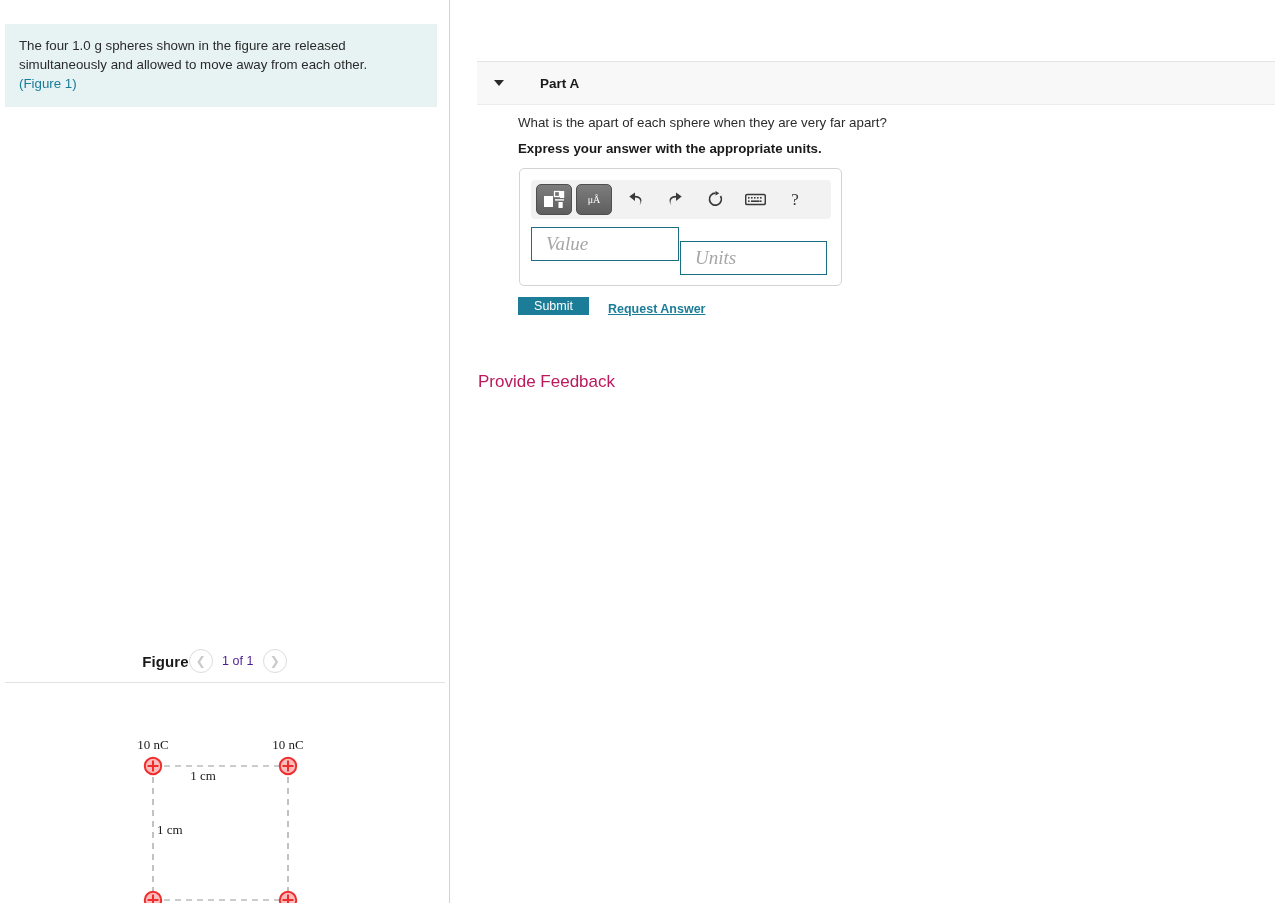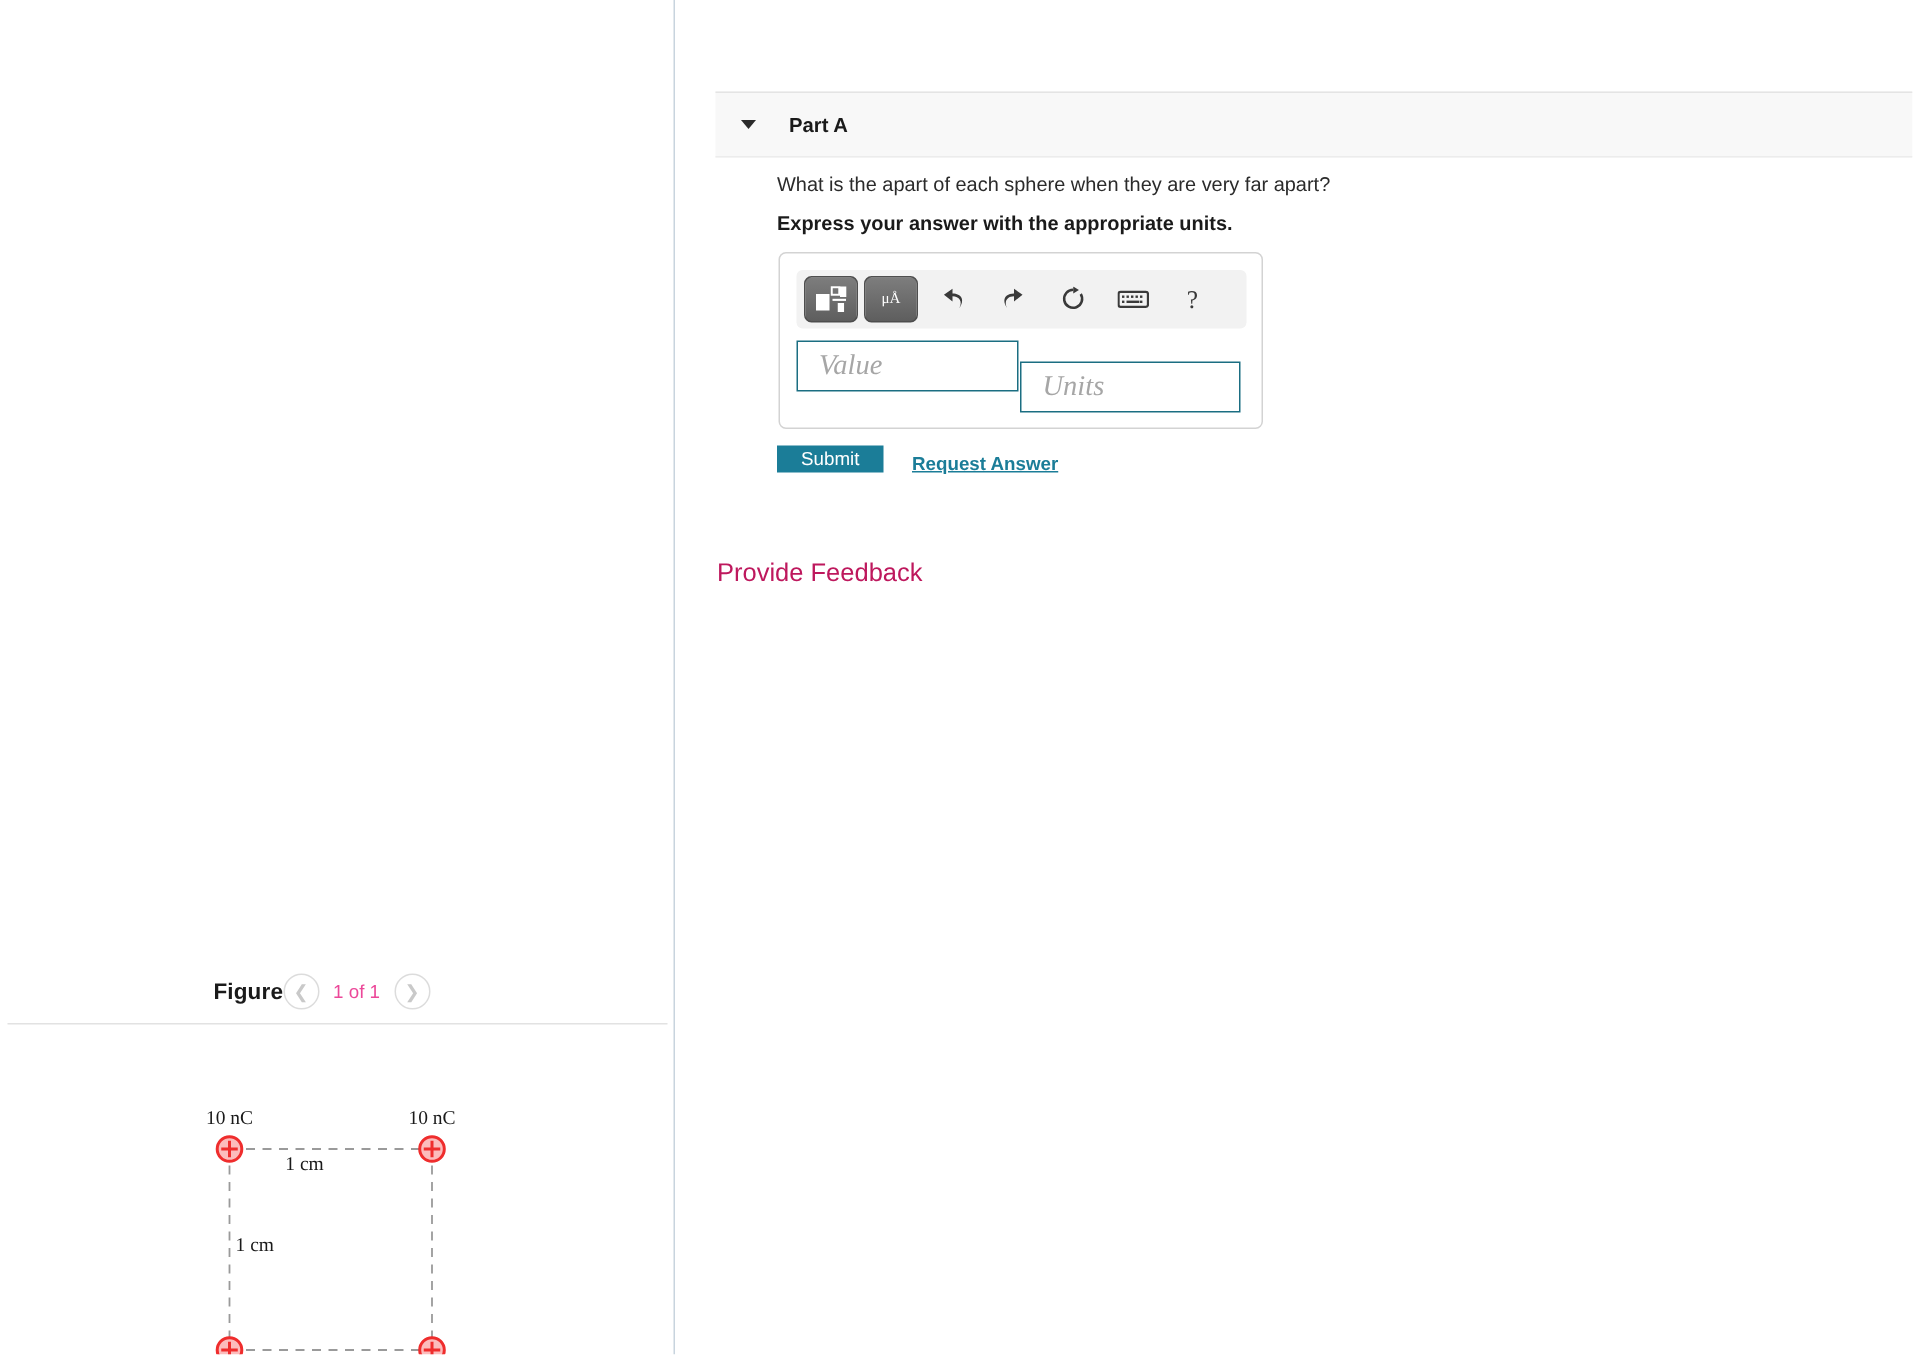--- a/index.html
+++ b/index.html
@@ -82,21 +82,21 @@
     align-items: center;
     justify-content: center;
     color: #c9c9c9;
     font-size: 12px;
     line-height: 1;
     cursor: pointer;
     user-select: none;
   }
   #figure-pager-label {
     font-size: 12.5px;
-    color: #ec4899;
+    color: #4c1d95;
     min-width: 34px;
     text-align: center;
   }
   #figure-divider {
     height: 1px;
     background: #e2e2e2;
     margin: 0 5px;
   }
 
   #figure-canvas-wrap {
@@ -129,21 +129,21 @@
   }
   #part-a-toggle-icon {
     margin-left: 17px;
     width: 0; height: 0;
     border-left: 5px solid transparent;
     border-right: 5px solid transparent;
     border-top: 6px solid #2b2b2b;
     cursor: pointer;
   }
   #part-a-title {
-    margin-left: 22px;
+    margin-left: 36px;
     font-size: 13.5px;
     font-weight: bold;
     color: #1a1a1a;
   }
 
   #question-prompt {
     position: absolute;
     left: 67px;
     top: 115px;
     font-size: 13.3px;
@@ -274,20 +274,24 @@
     fill: #1a1a1a;
   }
 </style>
 </head>
 <body>
 
 <div id="root">
 
   <div id="left-panel">
 
+    <div id="question-box">
+      <span class="qtext">The four 1.0 g spheres shown in the figure are released simultaneously and allowed to move away from each other.</span>
+      <a id="figure-ref-link">(Figure 1)</a>
+    </div>
 
     <div id="figure-section">
 
       <div id="figure-header">
         <div id="figure-title">Figure</div>
         <div id="figure-pager">
           <div class="pager-btn">❮</div>
           <div id="figure-pager-label">1 of 1</div>
           <div class="pager-btn">❯</div>
         </div>

